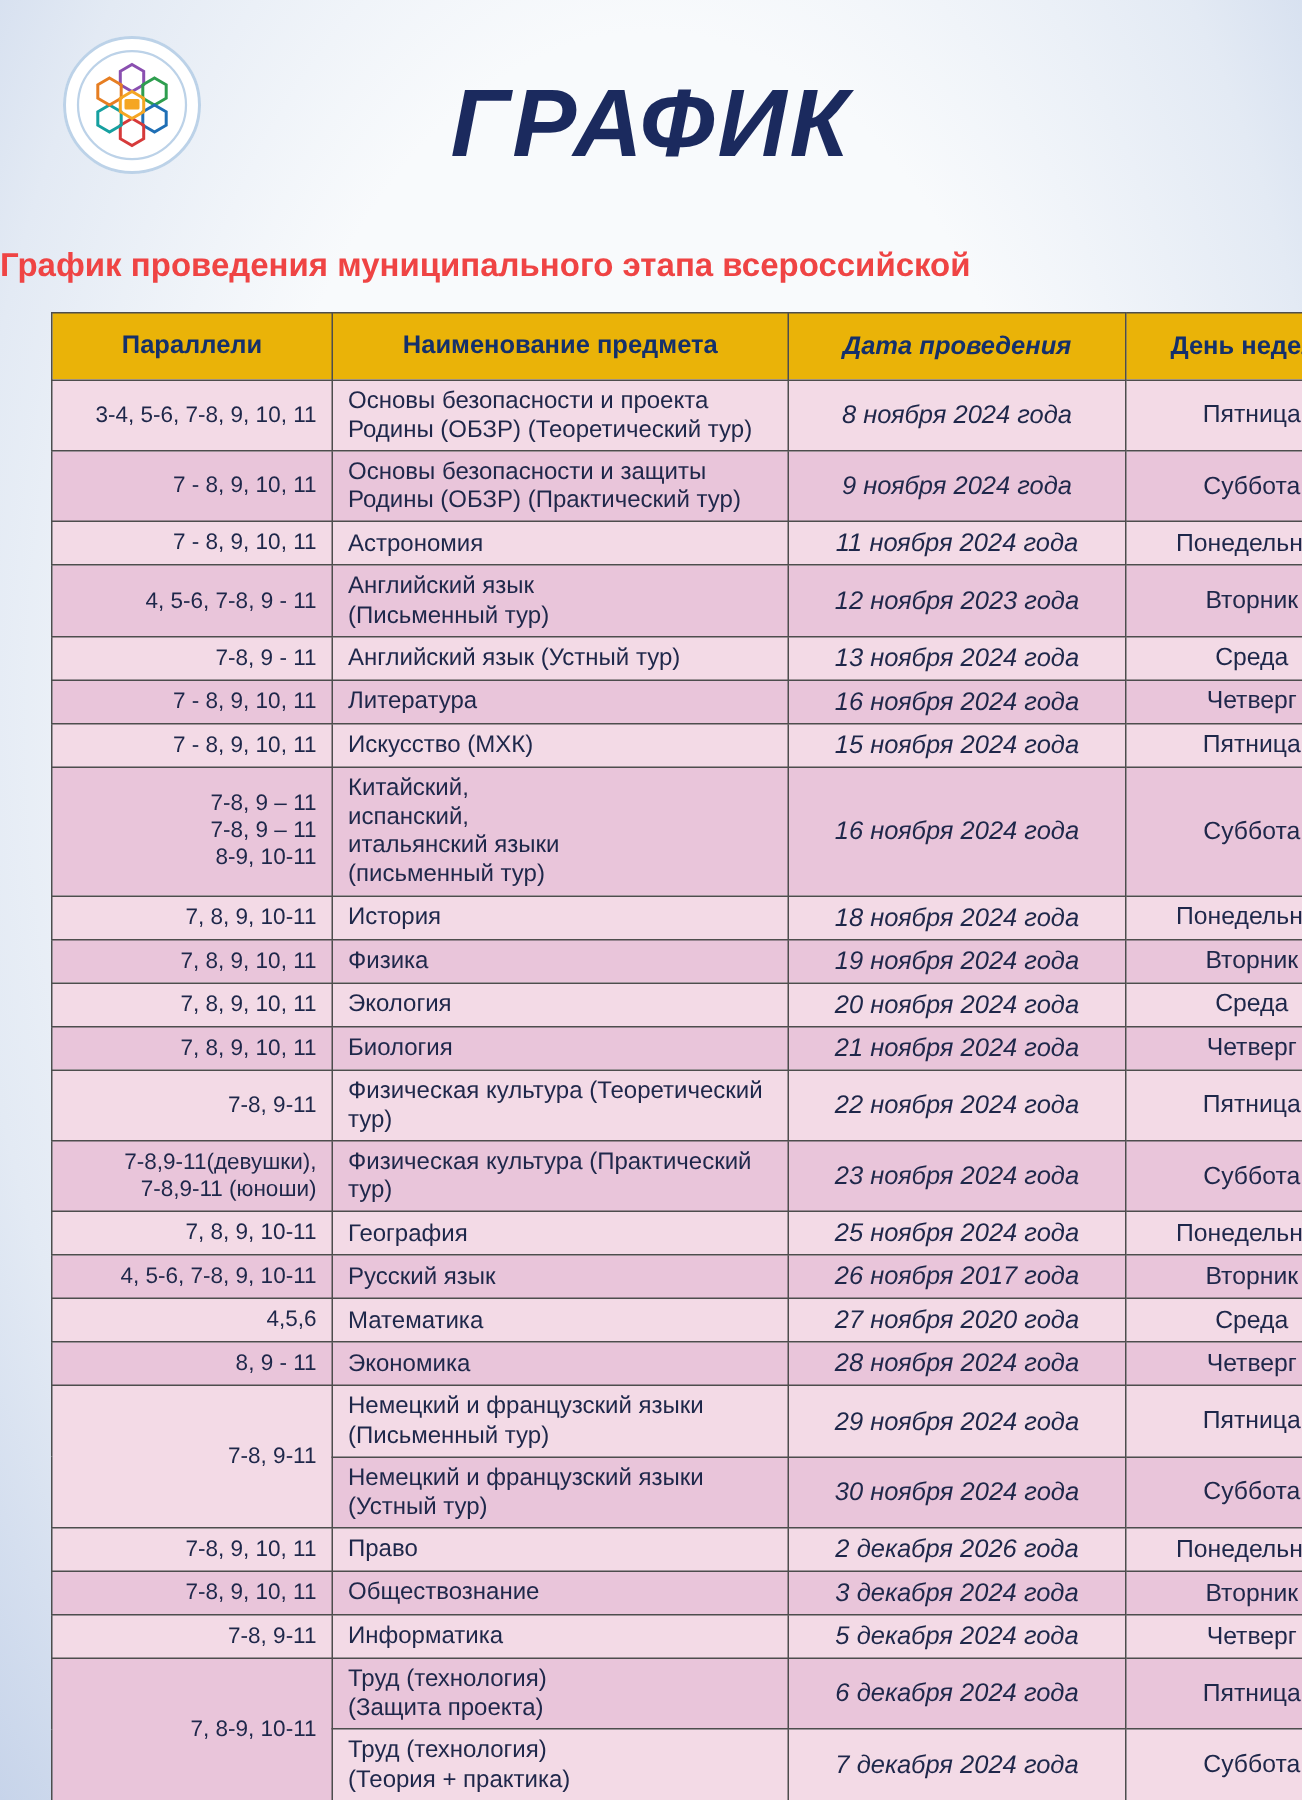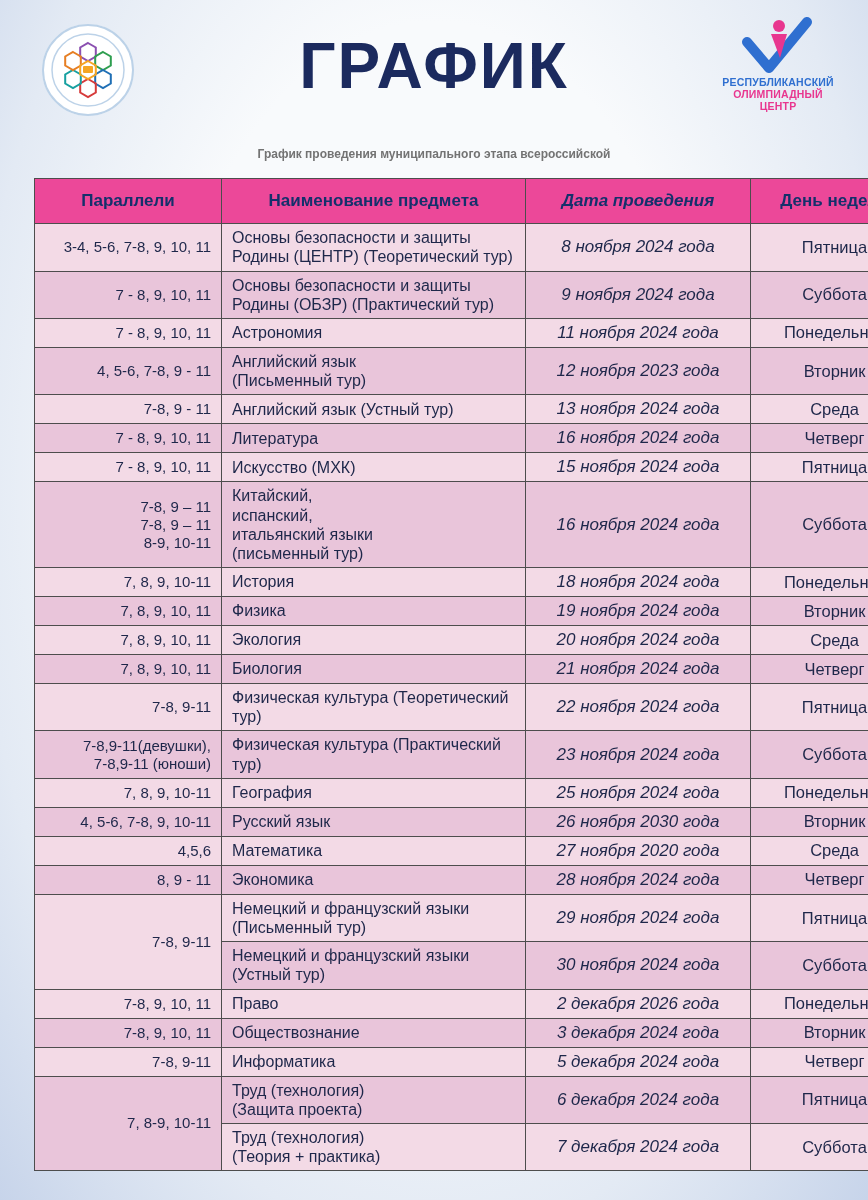--- a/index.html
+++ b/index.html
@@ -4,46 +4,46 @@
 <style>
   html,body{margin:0;padding:0;}
   body{
     width:868px;height:1200px;
     font-family:"Liberation Sans", sans-serif;
     background:radial-gradient(ellipse at 50% 40%, #f8fafc 45%, #e3eaf4 75%, #c7d4ea 100%);
     color:#1d2a55;
     overflow:hidden;
   }
   .page{width:868px;height:1200px;position:relative;}
-  .header{position:relative;height:120px;padding-top:12px;}
+  .header{position:relative;height:120px;padding-top:28px;font-style:italic;}
   .logo-left{position:absolute;left:40px;top:22px;width:96px;height:96px;}
   .logo-right{position:absolute;right:30px;top:16px;width:120px;text-align:center;}
   .logo-right .mark{display:block;margin:0 auto;}
   .logo-right .l1{font-size:10.5px;font-weight:bold;color:#2f6fd0;letter-spacing:.2px;margin-top:2px;}
   .logo-right .l2{font-size:10.5px;font-weight:bold;color:#e8368f;letter-spacing:.2px;}
   .big-title{
     text-align:center;
     font-size:64px;font-weight:900;letter-spacing:2px;
     color:#1b2a5e;line-height:1.0;padding-top:22px;
   }
   .subtitle{
-    text-align:center;font-weight:bold;color:#737373;
-    font-size:12px;line-height:1.35;margin-top:14px;
+    text-align:left;font-weight:bold;color:#ef4444;
+    font-size:22px;line-height:1.35;margin-top:14px;
   }
   .table-wrap{margin:16px 34px 0 34px;}
   table.schedule{
     width:800px;border-collapse:collapse;table-layout:fixed;
   }
   table.schedule th, table.schedule td{
     border:1px solid #4d4d4d;
     vertical-align:middle;
     padding:4px 10px;
   }
   table.schedule th{
-    background:#ec4899;color:#14306b;
+    background:#eab308;color:#14306b;
     font-size:17px;font-weight:bold;height:36px;text-align:center;
   }
   .col-parallels{width:166px;font-size:15px;text-align:right;white-space:pre-line;line-height:1.2;}
   .col-subject{width:283px;font-size:16px;text-align:left;white-space:pre-line;line-height:1.2;}
   .col-date{width:204px;font-size:17px;text-align:center;font-style:italic;}
   .col-day{width:147px;font-size:16.5px;text-align:center;}
   tr.light td{background:#f3dae6;}
   tr.dark td{background:#e9c5da;}
   td{color:#1e274a;}
   
@@ -72,49 +72,40 @@
           <use href="#hex" x="33" y="57" stroke="#16a0a0"></use>
           <use href="#hex" x="33" y="39" stroke="#e67e22"></use>
           <use href="#hex" x="48" y="48" stroke="#f5a623"></use>
         </g>
         <rect x="43" y="44" width="10" height="7" fill="#f5a623" rx="1"></rect>
       </svg>
     </div>
 
     <div class="big-title">ГРАФИК</div>
 
-    <div class="logo-right">
-      <svg class="mark" width="74" height="58" viewBox="0 0 74 58">
-        <path d="M6 26 L28 52 L66 6" fill="none" stroke="#2f6fd0" stroke-width="10" stroke-linecap="round" stroke-linejoin="round"></path>
-        <circle cx="38" cy="10" r="6" fill="#e8368f"></circle>
-        <path d="M30 18 L46 18 L39 42 Z" fill="#e8368f"></path>
-      </svg>
-      <div class="l1">РЕСПУБЛИКАНСКИЙ</div>
-      <div class="l2">ОЛИМПИАДНЫЙ ЦЕНТР</div>
-    </div>
   </div>
 
   <div class="subtitle">
     <div>График проведения муниципального этапа всероссийской</div>
   </div>
 
   <div class="table-wrap">
     <table class="schedule">
       <thead>
         <tr>
           <th class="col-parallels">Параллели</th>
           <th class="col-subject">Наименование предмета</th>
           <th class="col-date">Дата проведения</th>
           <th class="col-day">День недели</th>
         </tr>
       </thead>
       <tbody>
           <tr class="light">
             <td class="col-parallels">3-4, 5-6, 7-8, 9, 10, 11</td>
-            <td class="col-subject">Основы безопасности и защиты Родины (ЦЕНТР) (Теоретический тур)</td>
+            <td class="col-subject">Основы безопасности и проекта Родины (ОБЗР) (Теоретический тур)</td>
             <td class="col-date">8 ноября 2024 года</td>
             <td class="col-day">Пятница</td>
           </tr>
           <tr class="dark">
             <td class="col-parallels">7 - 8, 9, 10, 11</td>
             <td class="col-subject">Основы безопасности и защиты Родины (ОБЗР) (Практический тур)</td>
             <td class="col-date">9 ноября 2024 года</td>
             <td class="col-day">Суббота</td>
           </tr>
           <tr class="light">
@@ -198,21 +189,21 @@
           </tr>
           <tr class="light">
             <td class="col-parallels">7, 8, 9, 10-11</td>
             <td class="col-subject">География</td>
             <td class="col-date">25 ноября 2024 года</td>
             <td class="col-day">Понедельник</td>
           </tr>
           <tr class="dark">
             <td class="col-parallels">4, 5-6, 7-8, 9, 10-11</td>
             <td class="col-subject">Русский язык</td>
-            <td class="col-date">26 ноября 2030 года</td>
+            <td class="col-date">26 ноября 2017 года</td>
             <td class="col-day">Вторник</td>
           </tr>
           <tr class="light">
             <td class="col-parallels">4,5,6</td>
             <td class="col-subject">Математика</td>
             <td class="col-date">27 ноября 2020 года</td>
             <td class="col-day">Среда</td>
           </tr>
           <tr class="dark">
             <td class="col-parallels">8, 9 - 11</td>

